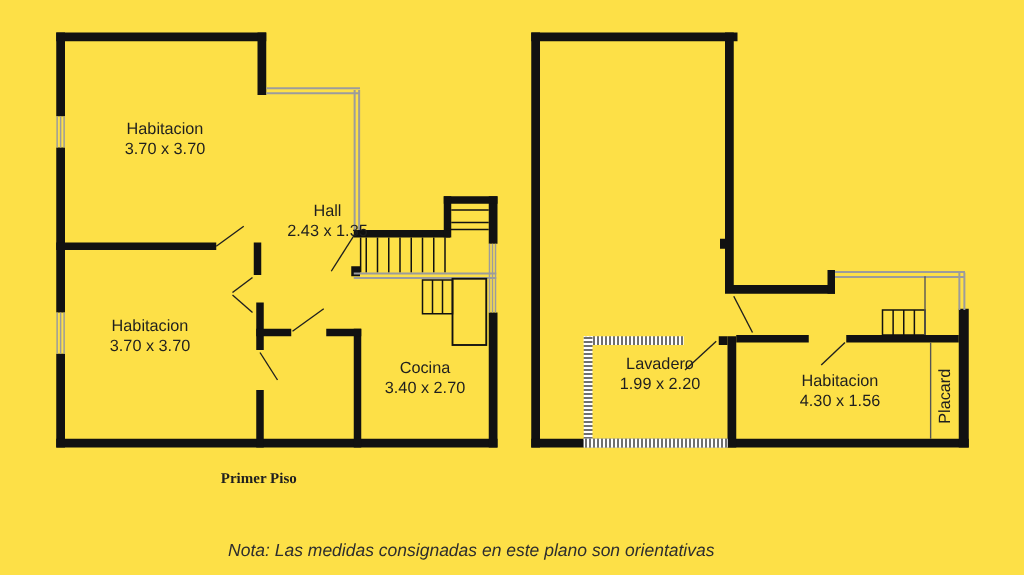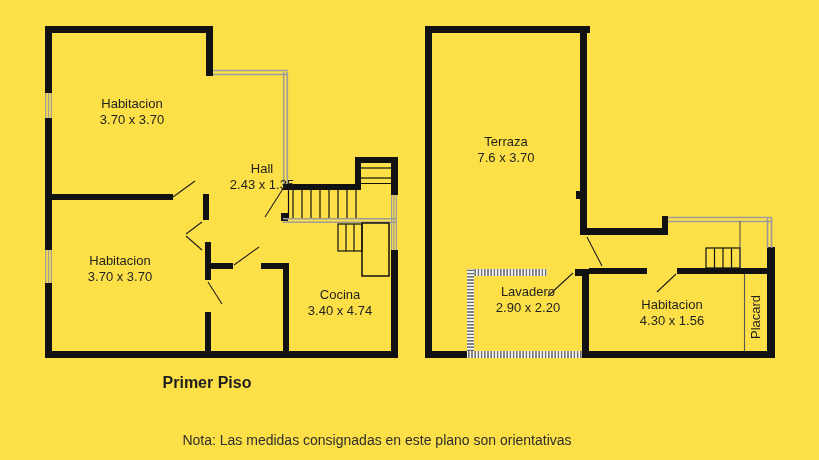--- a/index.html
+++ b/index.html
@@ -26,31 +26,33 @@
     line-height:15.5px;
     color:var(--text,#1f1f1f);
     white-space:nowrap;
   }
   .room-label.rotated{
     transform:translate(-50%,-50%) rotate(-90deg);
   }
   .plan-title{
     position:absolute;
     transform:translate(-50%,-50%);
-    font-size:16px;
+    font-size:12px;
     font-weight:bold;
     color:var(--text,#1f1f1f);
     white-space:nowrap;
+    font-family:Liberation Serif, serif;
   }
   .note{
     position:absolute;
     transform:translate(-50%,-50%);
     font-size:14px;
     color:var(--note,#2e2e2e);
     white-space:nowrap;
+    font-style:italic;
   }
 </style>
 </head>
 <body>
 
 <div class="sheet">
 
   <svg width="819" height="460" viewBox="0 0 819 460">
     <defs>
       <pattern id="hatchV" width="3.2" height="7" patternUnits="userSpaceOnUse">
@@ -209,30 +211,26 @@
   <div class="room-label" style="left:262px;top:176px">
     <div>Hall</div>
     <div>2.43 x 1.35</div>
   </div>
   <div class="room-label" style="left:120px;top:268px">
     <div>Habitacion</div>
     <div>3.70 x 3.70</div>
   </div>
   <div class="room-label" style="left:340px;top:302px">
     <div>Cocina</div>
-    <div>3.40 x 4.74</div>
-  </div>
-
-  <div class="room-label" style="left:506px;top:149px">
-    <div>Terraza</div>
-    <div>7.6 x 3.70</div>
-  </div>
+    <div>3.40 x 2.70</div>
+  </div>
+
   <div class="room-label" style="left:528px;top:299px">
     <div>Lavadero</div>
-    <div>2.90 x 2.20</div>
+    <div>1.99 x 2.20</div>
   </div>
   <div class="room-label" style="left:672px;top:312px">
     <div>Habitacion</div>
     <div>4.30 x 1.56</div>
   </div>
   <div class="room-label rotated" style="left:756px;top:317px">
     <div>Placard</div>
   </div>
 
   <div class="plan-title" style="left:207px;top:383px">Primer Piso</div>

